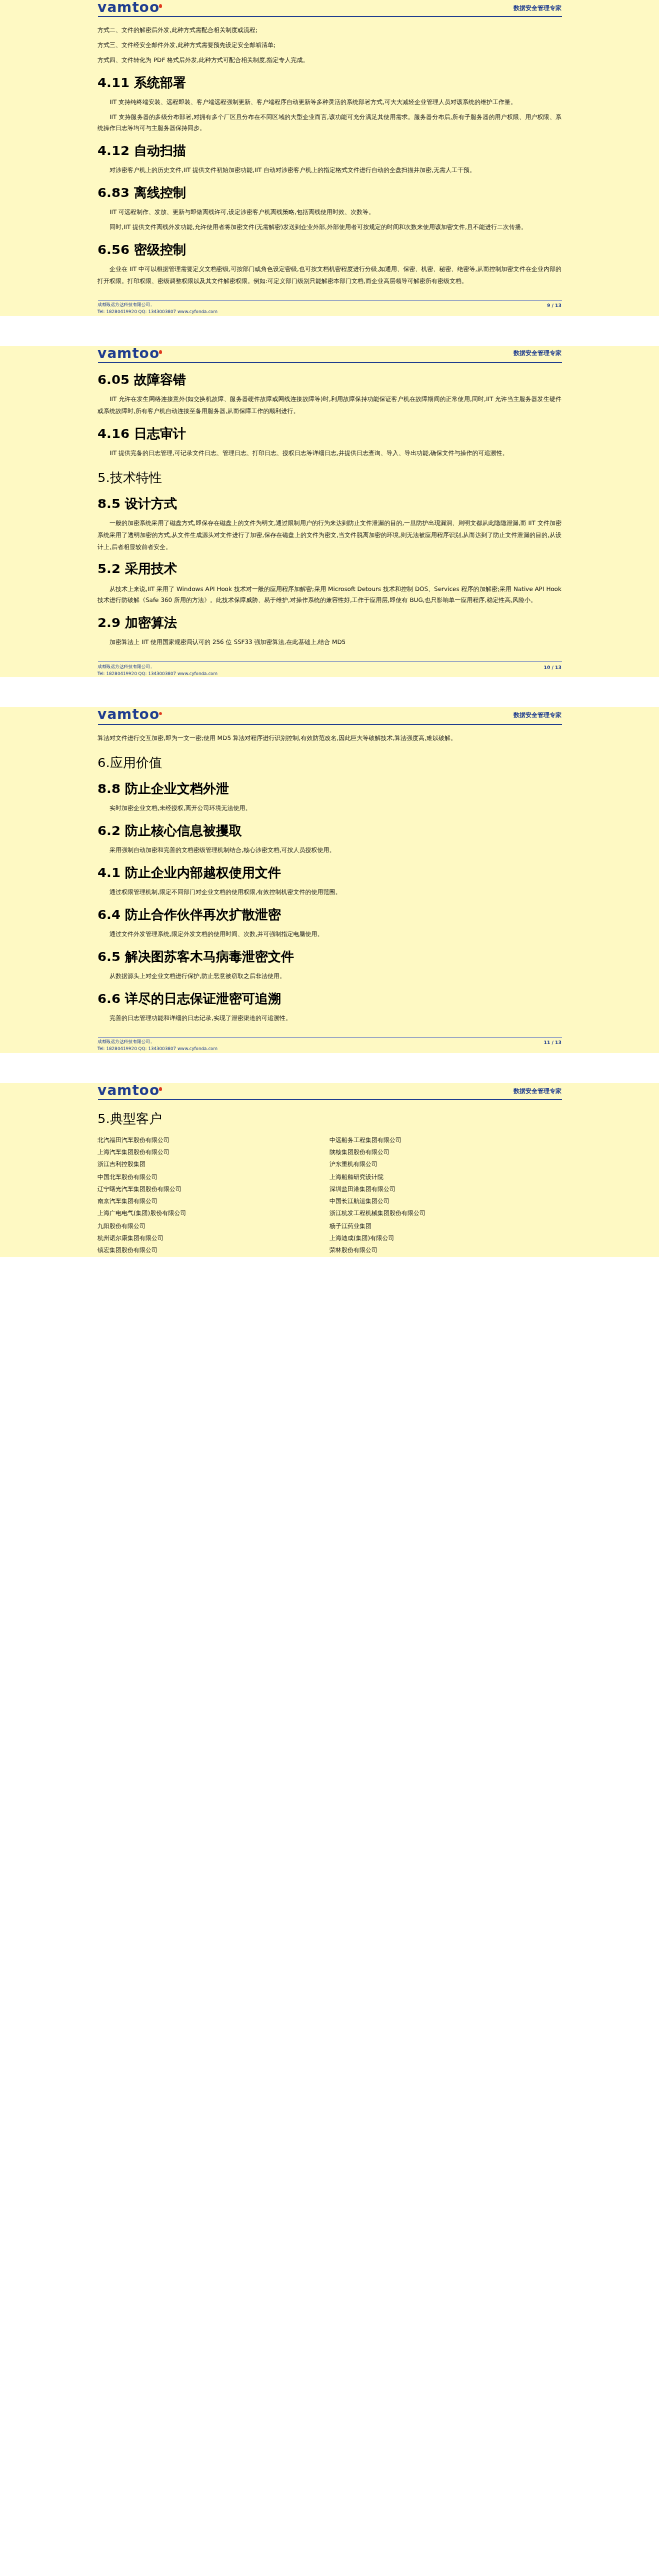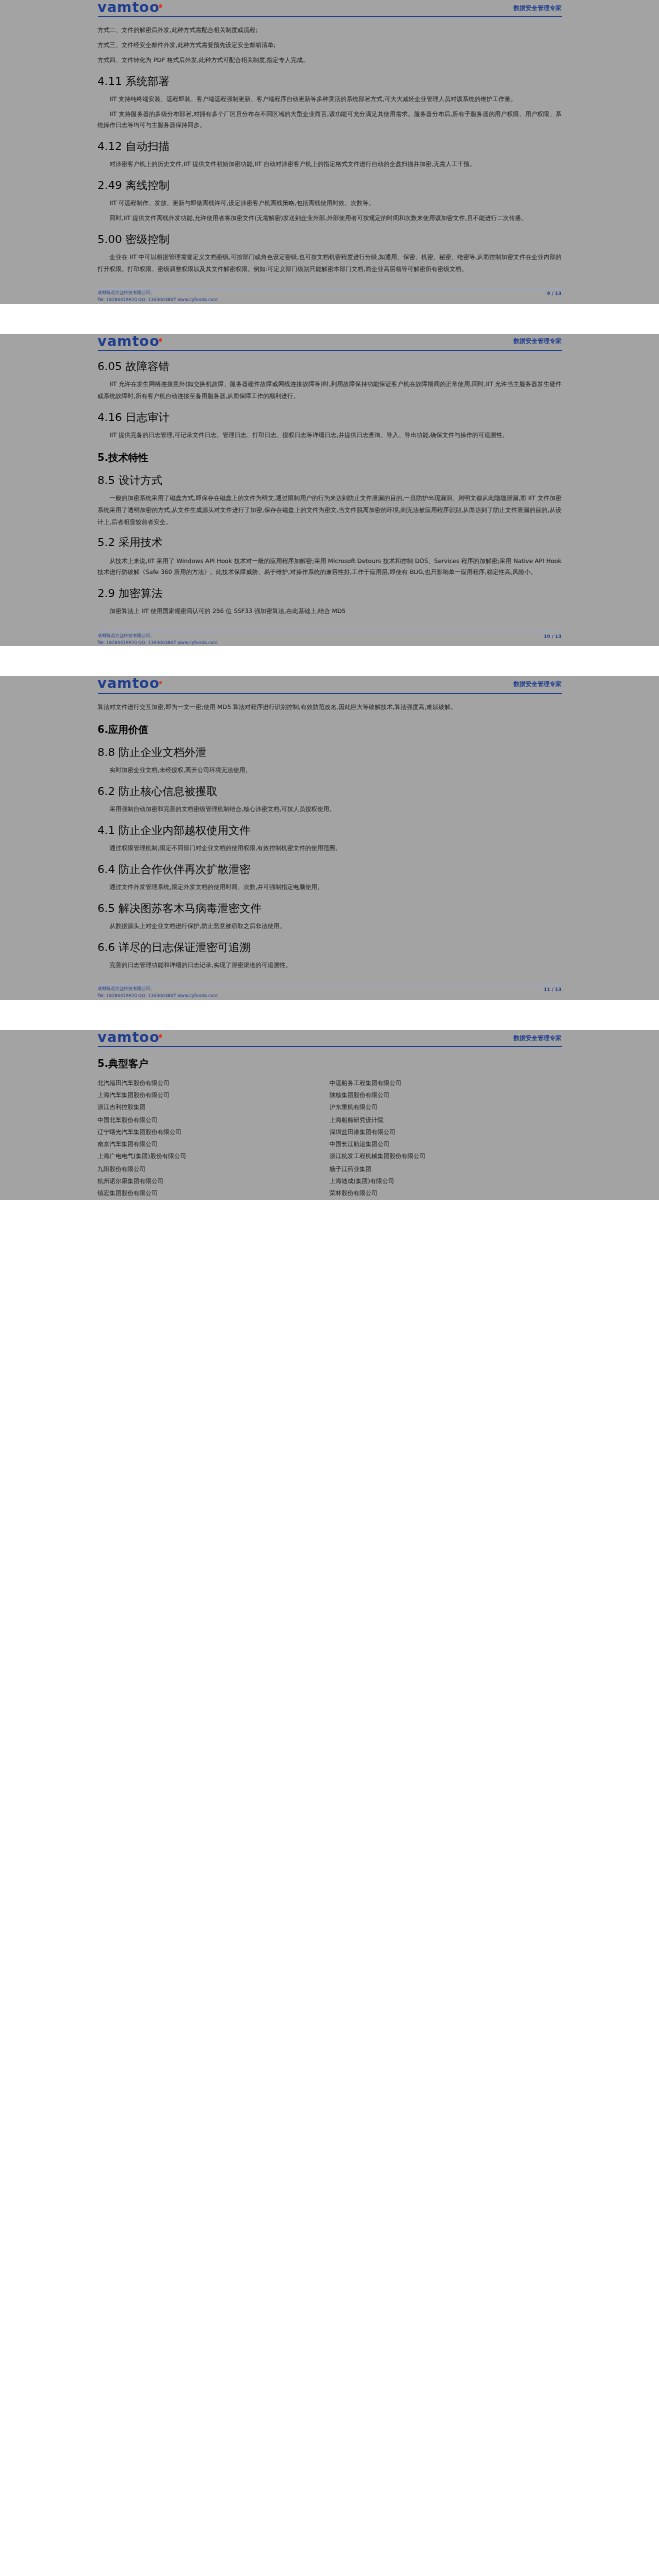--- a/index.html
+++ b/index.html
@@ -7,21 +7,21 @@
     padding: 0;
     background: #ffffff;
     font-family: "DejaVu Sans", "Liberation Sans", sans-serif;
   }
   body {
     width: 659px;
   }
   .page {
     width: 659px;
     position: relative;
-    background: #a3a3a3;
+    background: #fef9c3;
     box-sizing: border-box;
     padding: 0 0 0 0;
   }
   .page-inner {
     width: 464px;
     margin: 0 auto;
     position: relative;
   }
   
   .doc-header {
@@ -55,28 +55,28 @@
     vertical-align: 4.1px;
   }
   .header-right {
     font-size: 6px;
     color: #1f3d8f;
     font-weight: bold;
     padding-bottom: 1.5px;
   }
   
   .h2 {
-    font-size: 10px;
-    font-weight: bold;
+    font-size: 13px;
+    font-weight: normal;
     color: #000;
     margin: 10.3px 0 5.2px 0;
   }
   .h3 {
-    font-size: 11px;
-    font-weight: normal;
+    font-size: 13px;
+    font-weight: bold;
     color: #000;
     margin: 8.2px 0 4.1px 0;
   }
   p.body {
     font-size: 6px;
     line-height: 1.95;
     color: #111;
     margin: 0 0 3.1px 0;
     text-align: justify;
     text-indent: 2em;
@@ -141,25 +141,25 @@
     <p class="body noindent">方式三、文件经安全邮件外发,此种方式需要预先设定安全邮箱清单;</p>
     <p class="body noindent">方式四、文件转化为 PDF 格式后外发,此种方式可配合相关制度,指定专人完成。</p>
 
     <div class="h3">4.11 系统部署</div>
     <p class="body">IIT 支持纯终端安装、远程即装、客户端远程强制更新、客户端程序自动更新等多种灵活的系统部署方式,可大大减轻企业管理人员对该系统的维护工作量。</p>
     <p class="body">IIT 支持服务器的多级分布部署,对拥有多个厂区且分布在不同区域的大型企业而言,该功能可充分满足其使用需求。服务器分布后,所有子服务器的用户权限、用户权限、系统操作日志等均可与主服务器保持同步。</p>
 
     <div class="h3">4.12 自动扫描</div>
     <p class="body">对涉密客户机上的历史文件,IIT 提供文件初始加密功能,IIT 自动对涉密客户机上的指定格式文件进行自动的全盘扫描并加密,无需人工干预。</p>
 
-    <div class="h3">2.49 离线控制</div>
+    <div class="h3">6.83 离线控制</div>
     <p class="body">IIT 可远程制作、发放、更新与即做离线许可,设定涉密客户机离线策略,包括离线使用时效、次数等。</p>
     <p class="body">同时,IIT 提供文件离线外发功能,允许使用者将加密文件(无需解密)发送到企业外部,外部使用者可按规定的时间和次数来使用该加密文件,且不能进行二次传播。</p>
 
-    <div class="h3">5.00 密级控制</div>
+    <div class="h3">6.56 密级控制</div>
     <p class="body">企业在 IIT 中可以根据管理需要定义文档密级,可按部门或角色设定密级,也可按文档机密程度进行分级,如通用、保密、机密、秘密、绝密等,从而控制加密文件在企业内部的打开权限。打印权限、密级调整权限以及其文件解密权限。例如:可定义部门级别只能解密本部门文档,而企业高层领导可解密所有密级文档。</p>
 
     <div class="doc-footer">
       <div class="footer-left">
         <span class="footer-company">成都致远方达科技有限公司。</span>
         <span class="footer-contact">Tel:  18280419920   QQ:  1343003807   www.cyfonda.com</span>
       </div>
       <div class="footer-right">9 / 13</div>
     </div>
   </div>

